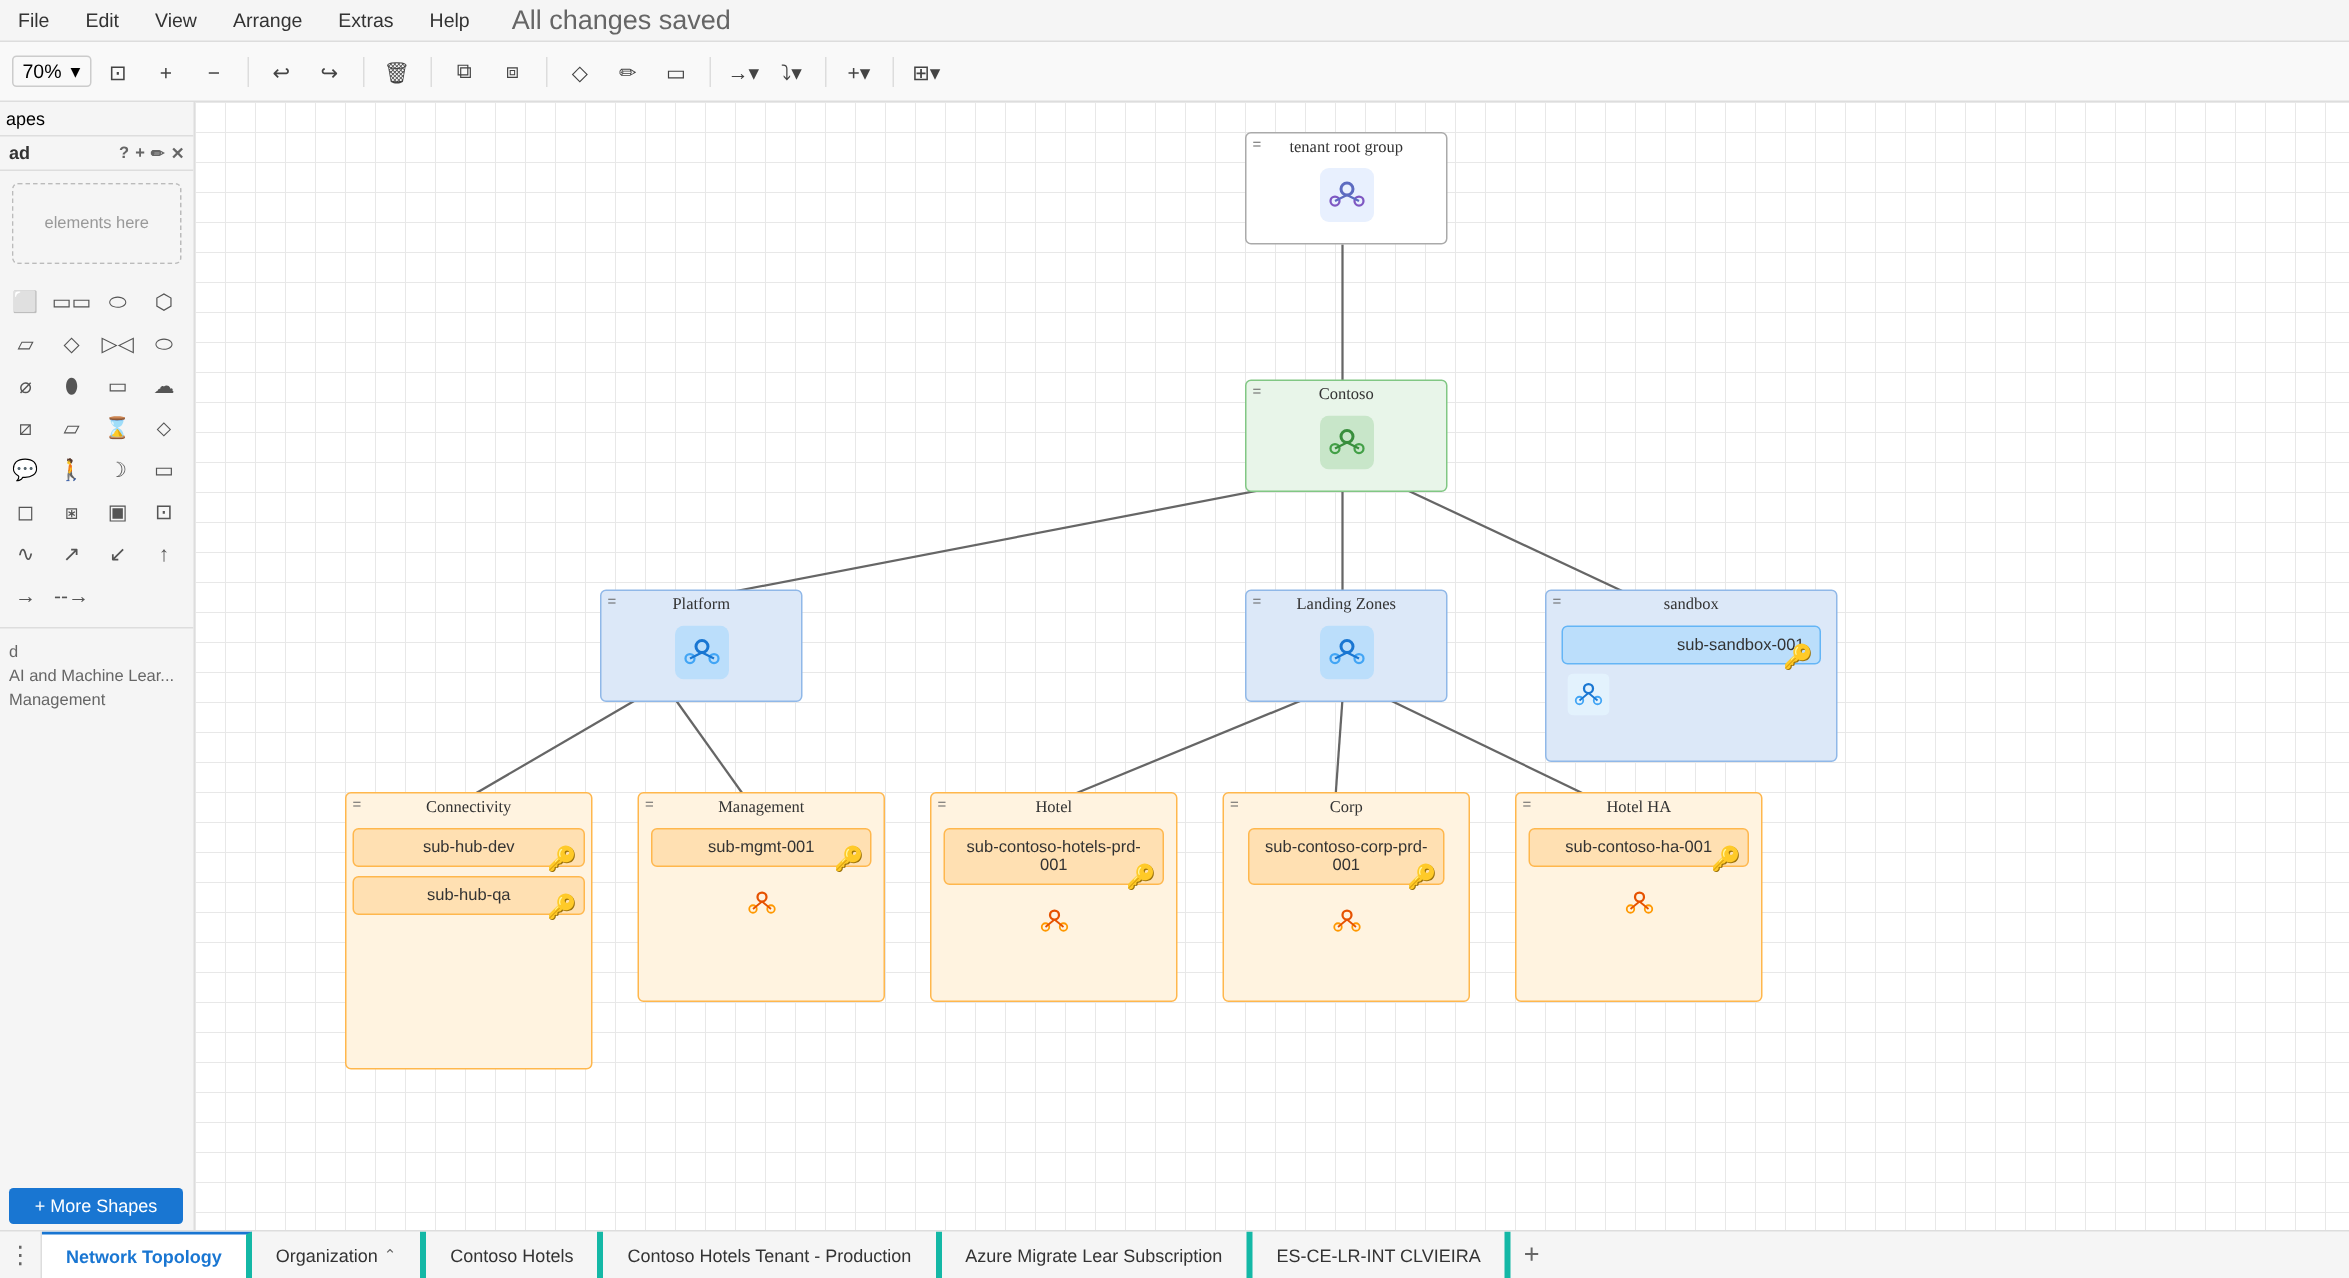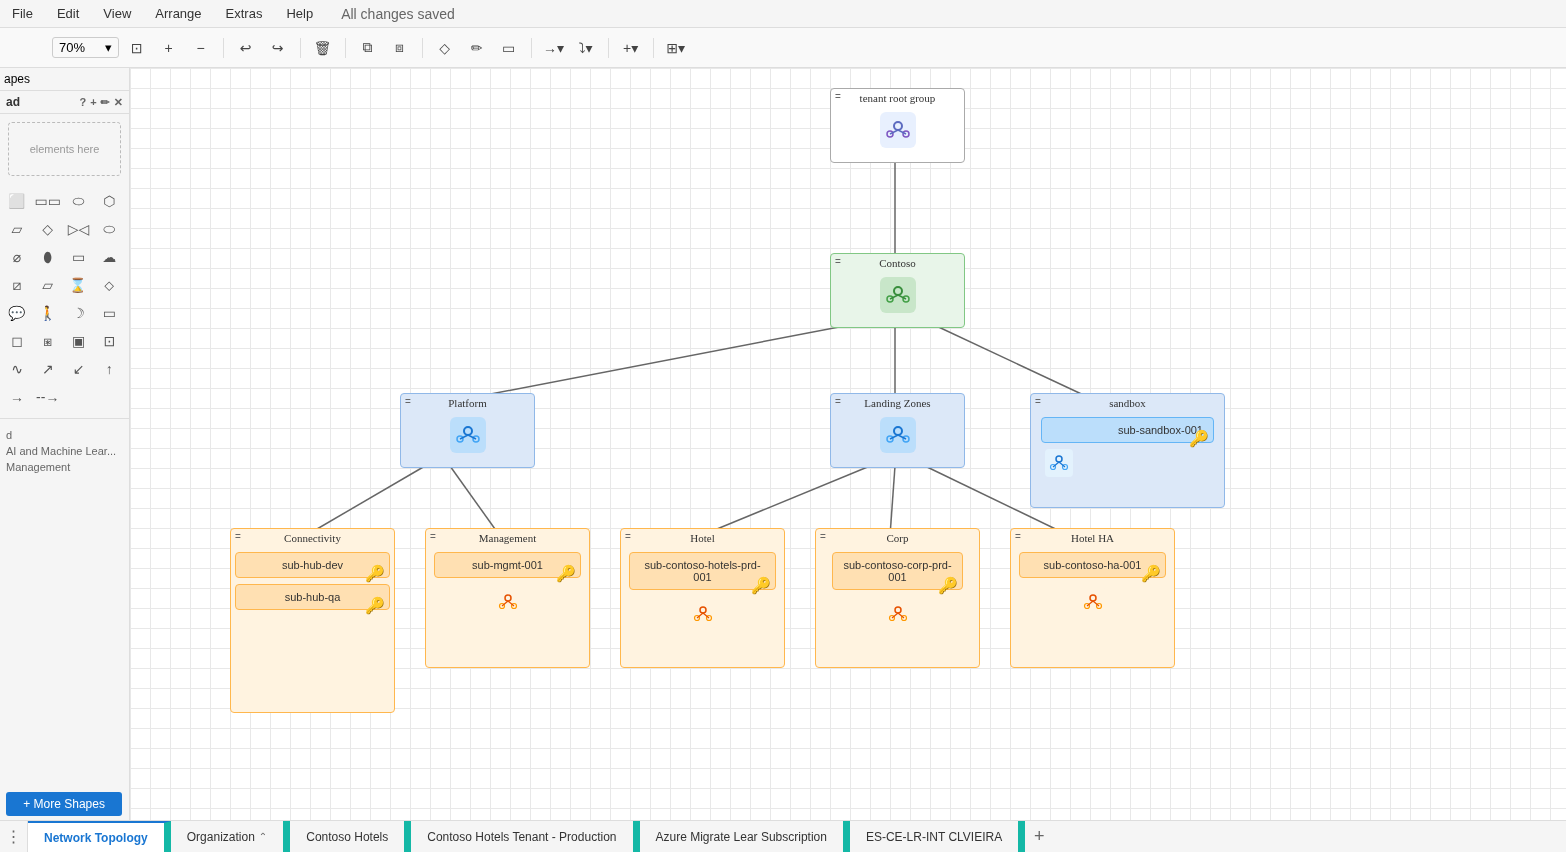--- a/index.html
+++ b/index.html
@@ -13,21 +13,21 @@
       display: flex;
       align-items: center;
       padding: 0 8px;
       gap: 16px;
       font-size: 13px;
       color: #333;
       flex-shrink: 0;
       text-align: right;
     }
     .menu-item { cursor: pointer; padding: 2px 4px; }
-    .saved-status { color: #666; font-size: 14px; margin-left: 8px; }
+    .saved-status { color: #666; font-size: 18px; margin-left: 8px; }
 
     
     .toolbar {
       height: 40px;
       background: #f9f9f9;
       border-bottom: 1px solid #ddd;
       display: flex;
       align-items: center;
       padding: 0 8px;
       gap: 4px;
@@ -35,23 +35,23 @@
     }
     .toolbar-btn {
       width: 28px; height: 28px;
       border: none; background: transparent;
       cursor: pointer; border-radius: 3px;
       display: flex; align-items: center; justify-content: center;
       font-size: 14px; color: #444;
     }
     .toolbar-divider { width: 1px; height: 20px; background: #ddd; margin: 0 4px; }
     .zoom-control {
-      display: flex; align-items: center; gap: 20px;
+      display: flex; align-items: center; gap: 6px;
       border: 1px solid #ccc; border-radius: 3px;
-      padding: 2px 6px; font-size: 13px; cursor: pointer; margin-left: 44px;
+      padding: 2px 6px; font-size: 13px; cursor: pointer;
     }
 
     
     .main-area {
       display: flex;
       flex: 1;
       overflow: hidden;
     }
 
     
@@ -234,21 +234,21 @@
       cursor: pointer; color: #666; font-size: 16px;
       border-right: 1px solid #ddd;
       flex-shrink: 0;
     }
     .tab {
       height: 100%;
       padding: 0 16px;
       display: flex; align-items: center;
       font-size: 12px;
       cursor: pointer;
-      border-right: 7px solid #14b8a6;
+      border-right: 4px solid #14b8a6;
       white-space: nowrap;
       color: #333;
     }
     .tab.active {
       background: white;
       border-top: 2px solid #1976d2;
       color: #1976d2;
       font-weight: bold;
     }
     .tab-sort-icon { margin-left: 4px; font-size: 10px; color: #666; }

